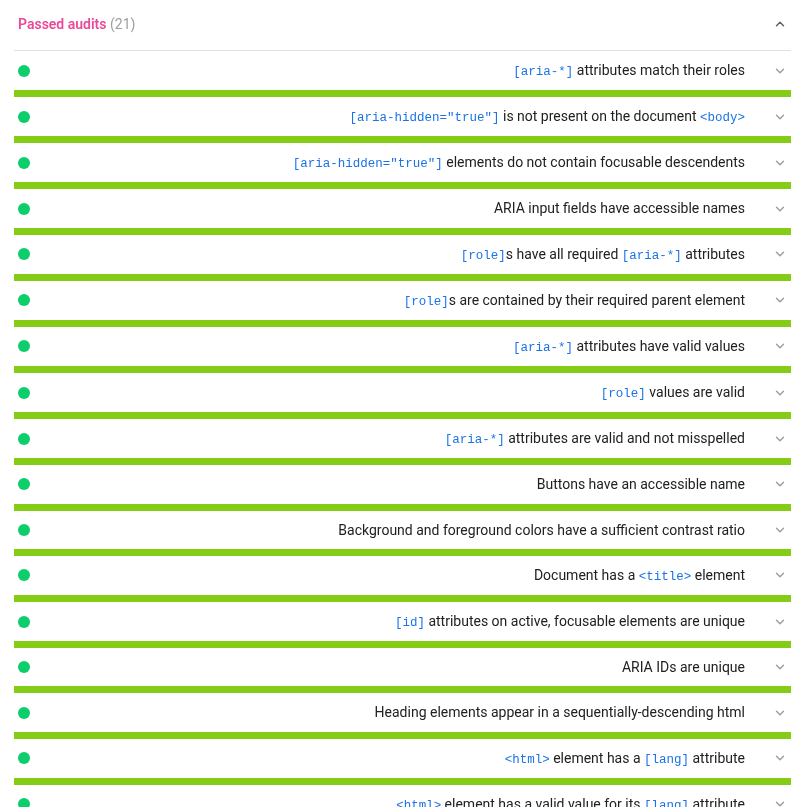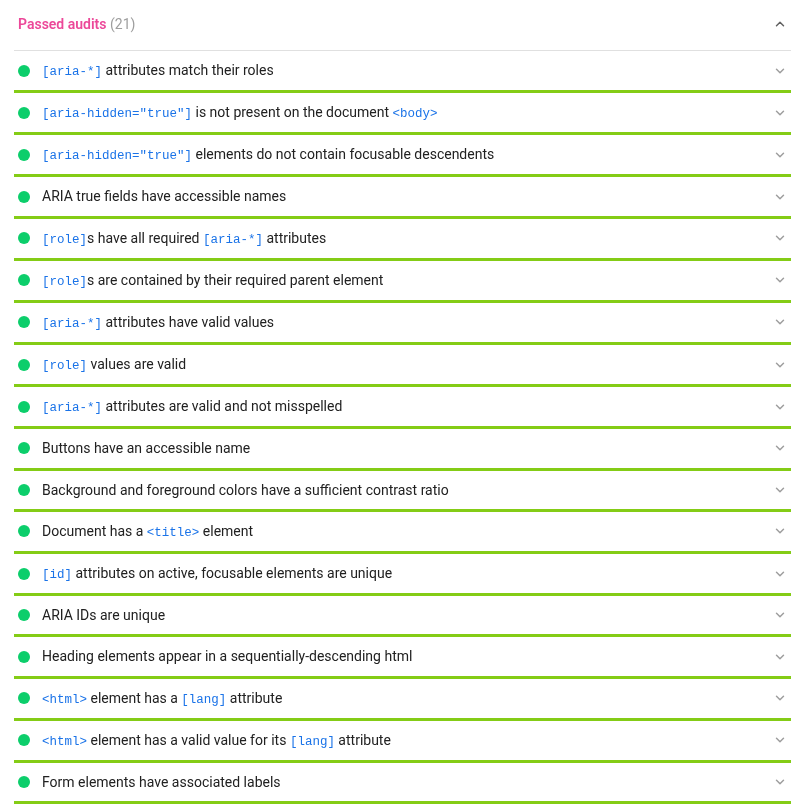--- a/index.html
+++ b/index.html
@@ -43,23 +43,24 @@
       height: 14px;
       color: #9e9e9e;
     }
     .audit-list {
       border-top: 1px solid #e0e0e0;
     }
     .audit-item {
       display: flex;
       align-items: center;
       padding: 9px 4px;
-      border-bottom: 3px solid #84cc16;
+      border-bottom: 7px solid #84cc16;
       cursor: pointer;
-      gap: 12px;
+      gap: 28px;
+      text-align: right;
     }
     .status-dot {
       width: 12px;
       height: 12px;
       border-radius: 50%;
       background: #0cce6b;
       flex-shrink: 0;
     }
     .audit-text {
       flex: 1;
@@ -106,21 +107,21 @@
       </div>
       <div class="audit-item">
         <span class="status-dot"></span>
         <span class="audit-text"><span class="code-token">[aria-hidden="true"]</span> elements do not contain focusable descendents</span>
         <svg class="chevron-down item-chevron" viewBox="0 0 24 24" fill="none" stroke="currentColor" stroke-width="2.5" stroke-linecap="round" stroke-linejoin="round">
           <polyline points="6 9 12 15 18 9"></polyline>
         </svg>
       </div>
       <div class="audit-item">
         <span class="status-dot"></span>
-        <span class="audit-text">ARIA true fields have accessible names</span>
+        <span class="audit-text">ARIA input fields have accessible names</span>
         <svg class="chevron-down item-chevron" viewBox="0 0 24 24" fill="none" stroke="currentColor" stroke-width="2.5" stroke-linecap="round" stroke-linejoin="round">
           <polyline points="6 9 12 15 18 9"></polyline>
         </svg>
       </div>
       <div class="audit-item">
         <span class="status-dot"></span>
         <span class="audit-text"><span class="code-token">[role]</span>s have all required <span class="code-token">[aria-*]</span> attributes</span>
         <svg class="chevron-down item-chevron" viewBox="0 0 24 24" fill="none" stroke="currentColor" stroke-width="2.5" stroke-linecap="round" stroke-linejoin="round">
           <polyline points="6 9 12 15 18 9"></polyline>
         </svg>

